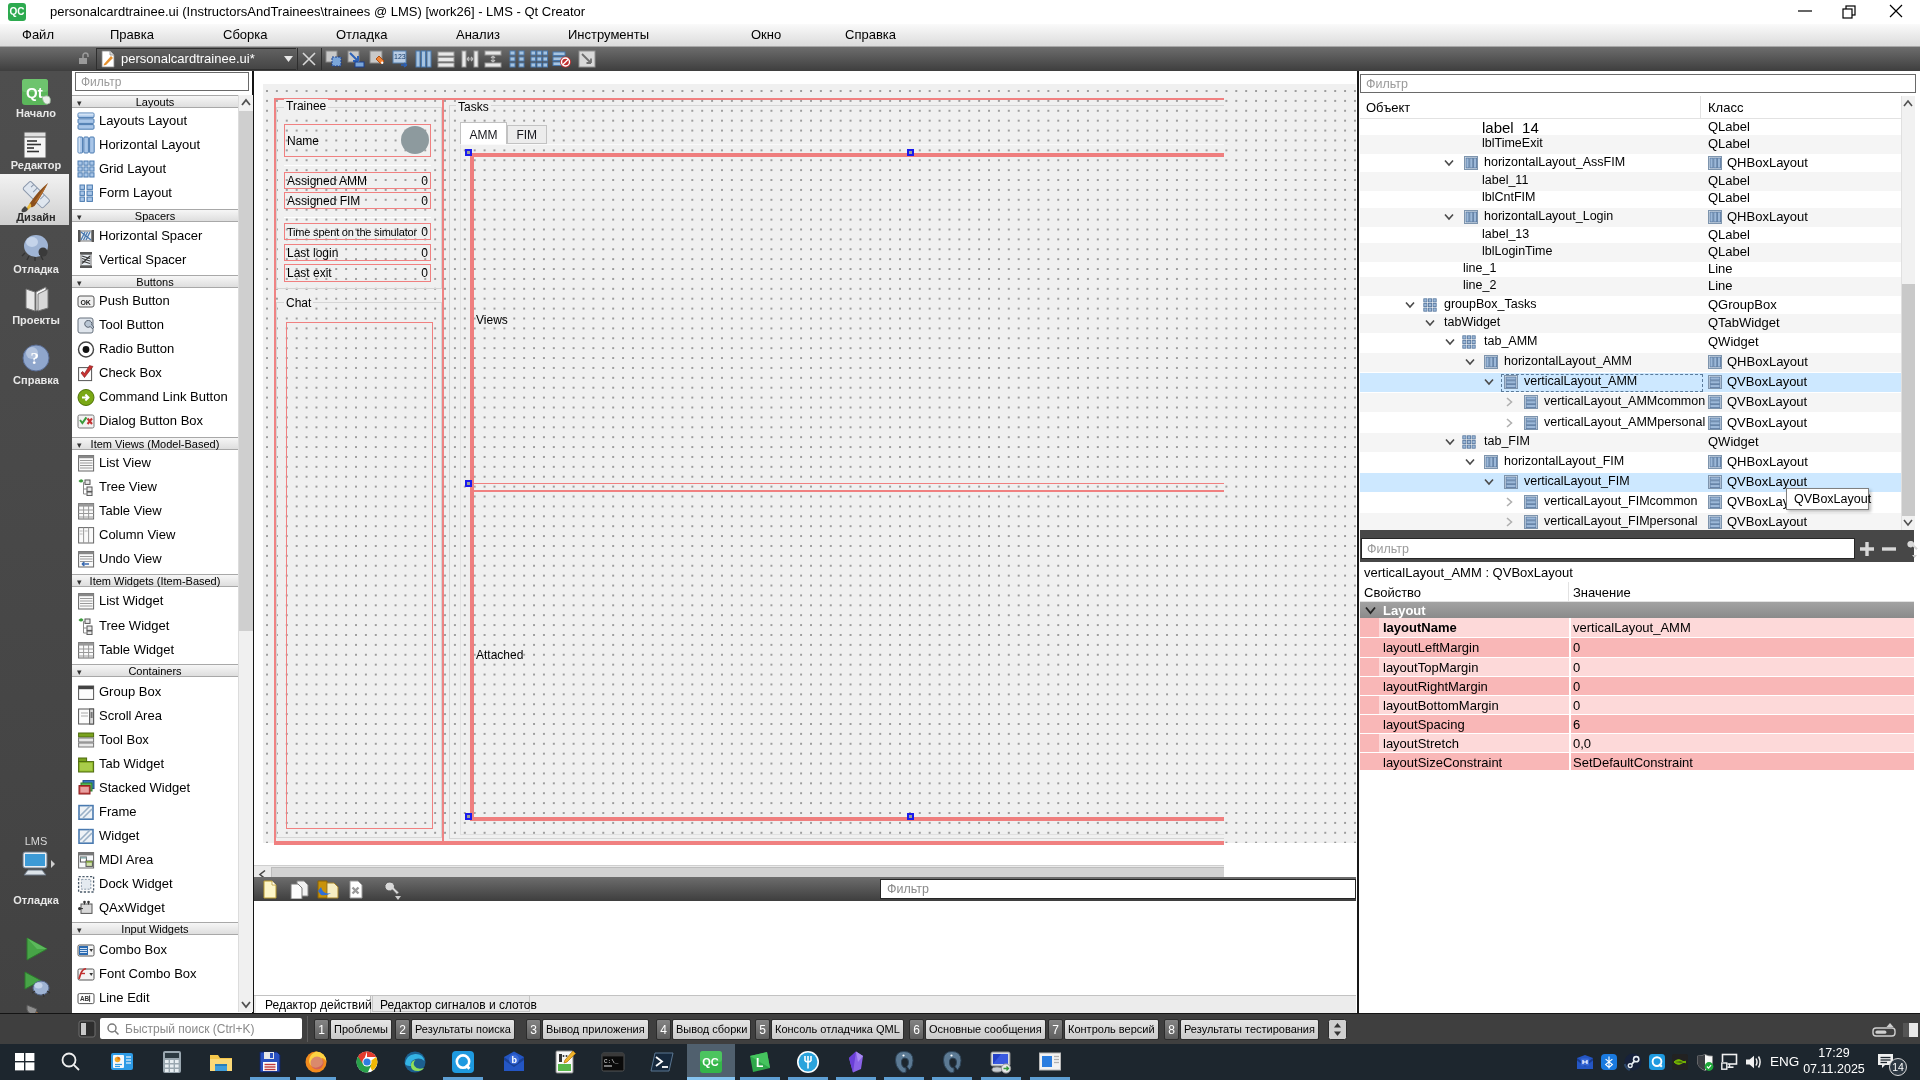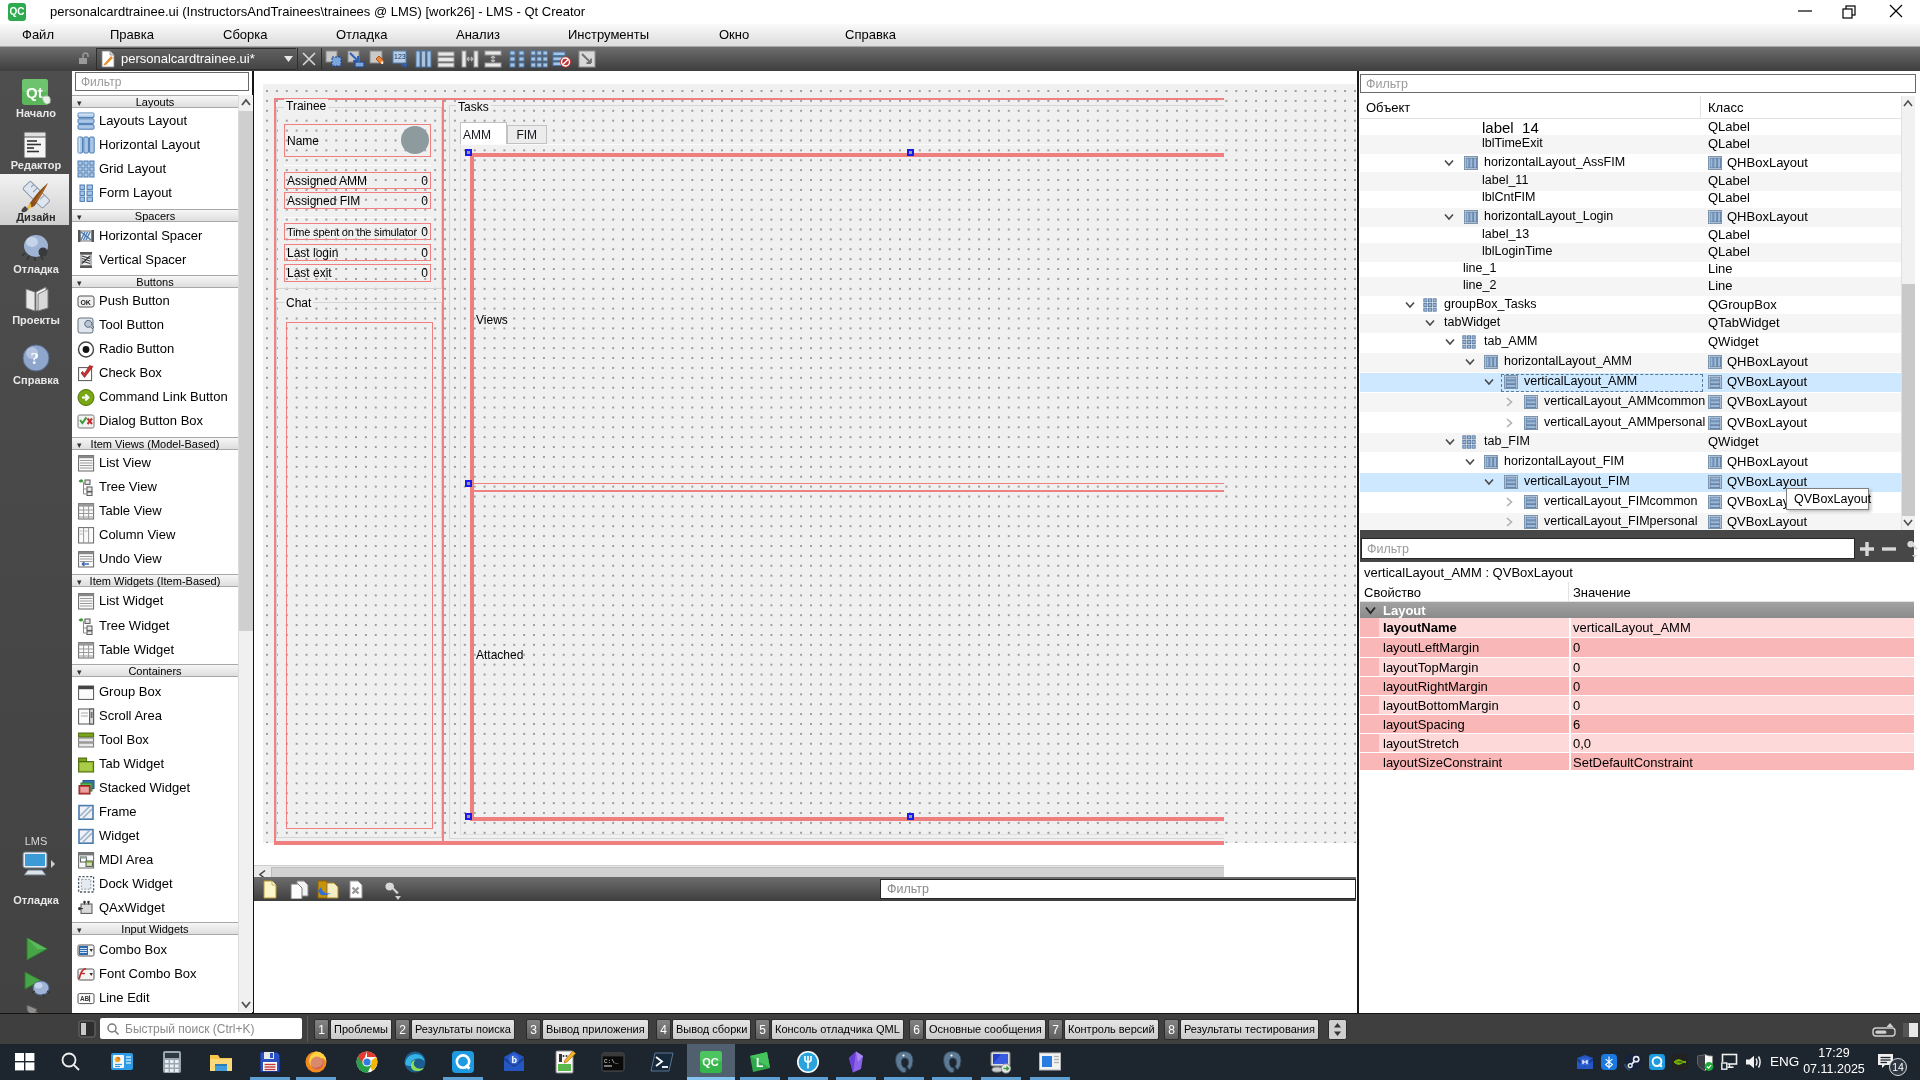--- a/index.html
+++ b/index.html
@@ -78,21 +78,21 @@
     <path d="M 95 5 L 107 17 M 107 5 L 95 17" stroke="#000" stroke-width="1.2"></path>
   </svg>
 
   <div id="menubar" class="abs">
     <div class="menuitem abs" style="left:22px">Файл</div>
     <div class="menuitem abs" style="left:110px">Правка</div>
     <div class="menuitem abs" style="left:223px">Сборка</div>
     <div class="menuitem abs" style="left:336px">Отладка</div>
     <div class="menuitem abs" style="left:456px">Анализ</div>
     <div class="menuitem abs" style="left:568px">Инструменты</div>
-    <div class="menuitem abs" style="left:719px">Окно</div>
+    <div class="menuitem abs" style="left:751px">Окно</div>
     <div class="menuitem abs" style="left:845px">Справка</div>
   </div>
 
   <div id="toolbar" class="abs"></div>
   <div id="tb-icons" class="abs" style="left:0;top:47px;width:1920px;height:24px">
 
     <svg class="abs" style="left:77px;top:5px;width:14px;height:14px">
       <rect x="2" y="6" width="8" height="6" fill="#9a9a9a"></rect>
       <path d="M 6 6 V 3.5 A 2.5 2.5 0 0 1 11 3.5 V 5" fill="none" stroke="#9a9a9a" stroke-width="1.5"></path>
     </svg>
@@ -466,21 +466,21 @@
     <div class="groupbox" style="left:22px;top:223px;width:166px;height:536px"></div>
     <div class="gbtitle" style="left:30px;top:217px">Chat</div>
     <div class="redbox" style="left:32px;top:243px;width:146.5px;height:507px"></div>
 
     <div class="groupbox" style="left:195px;top:26px;width:908px;height:734px"></div>
     <div class="gbtitle" style="left:202px;top:21px">Tasks</div>
 
     <div class="abs" style="left:253px;top:45.5px;width:39.5px;height:19.5px;background:#ececec;border:1px solid #c2c2c2"></div>
     <div class="abs" style="left:253px;top:49px;width:39.5px;text-align:center;font-size:12px;color:#16161d">FIM</div>
     <div class="abs" style="left:206px;top:43px;width:47px;height:23px;background:#fff;border:1px solid #c2c2c2;border-bottom:none"></div>
-    <div class="abs" style="left:209px;top:49px;width:41px;font-size:12px;color:#16161d">AMM</div>
+    <div class="abs" style="left:209px;top:49px;width:41px;text-align:center;font-size:12px;color:#16161d">AMM</div>
 
     <div class="abs" style="left:205.5px;top:65px;width:897px;height:691px;border:1px solid #e0e0e0;border-top:1px solid #fafafa;border-right:none"></div>
 
     <div class="abs" style="left:216px;top:73.5px;width:886px;height:668px;border:4px solid #ef7e7e"></div>
 
     <div class="redline" style="left:220px;top:403.5px;width:882px;height:1.6px"></div>
     <div class="redline" style="left:220px;top:411px;width:882px;height:1.6px"></div>
 
     <div class="rowlabel" style="left:222px;top:234px">Views</div>
     <div class="rowlabel" style="left:222px;top:569px">Attached</div>
@@ -525,20 +525,26 @@
         <path d="M 2 1 h 8 l 4 4 v 13 h -12 z" fill="#fff" stroke="#999"></path>
         <path d="M 4.5 7.5 l 6 6 m 0 -6 l -6 6" stroke="#9a9a9a" stroke-width="2.4"></path>
       </svg>
     <svg class="abs" style="left:122px;top:2px;width:26px;height:21px">
         <path d="M 14 3 a 4.5 4.5 0 1 0 2.4 7.8 l 4.5 4.8 l 2.2 -2.2 l -4.8 -4.5 a 4.5 4.5 0 0 0 -4.3 -5.9" fill="#d8d8d8" stroke="#555"></path>
         <path d="M 19 17 h 6 l -3 4 z" fill="#cfcfcf"></path>
       </svg>
 
     <div class="abs" style="left:626px;top:2px;width:476px;height:20px;background:#fff;border:1px solid #262626;font-size:12.5px;color:#8a8a8a;line-height:19px;padding-left:6px">Фильтр</div>
 
+    <div class="abs" style="left:0;top:118px;width:1102px;height:18px;background:#ececec;border-top:1px solid #c2c2c2">
+      <div class="abs" style="left:2px;top:0;width:115px;height:18px;background:#fff;border-right:1px solid #bdbdbd"></div>
+      <div class="abs" style="left:11px;top:2px;font-size:12px;color:#000">Редактор действий</div>
+      <div class="abs" style="left:118px;top:0px;width:158px;height:16px;background:#e8e8e8;border:1px solid #c6c6c6;border-top:none"></div>
+      <div class="abs" style="left:126px;top:2px;font-size:12px;color:#000">Редактор сигналов и слотов</div>
+    </div>
   </div>
 
   <div id="rightdock" class="abs"></div>
   <div id="dock-content" class="abs" style="left:1360px;top:71px;width:560px;height:945px">
     <div class="abs" style="left:0;top:2.5px;width:556px;height:19px;background:#fff;border:1px solid #6a6a6a;font-size:12.5px;color:#9a9a9a;line-height:18px;padding-left:5px">Фильтр</div>
     <div class="abs" style="left:0;top:25px;width:541px;height:23px;background:#fff;border-bottom:1px solid #e2e2e2"></div>
     <div class="abs" style="left:6px;top:29px;font-size:13px;color:#000">Объект</div>
     <div class="abs" style="left:348px;top:29px;font-size:13px;color:#000">Класс</div>
     <div class="abs" style="left:340px;top:25px;width:1px;height:23px;background:#e2e2e2"></div>
     <div class="abs" style="left:122px;top:48.4px;font-size:15px;color:#000;white-space:nowrap">label_14</div>

